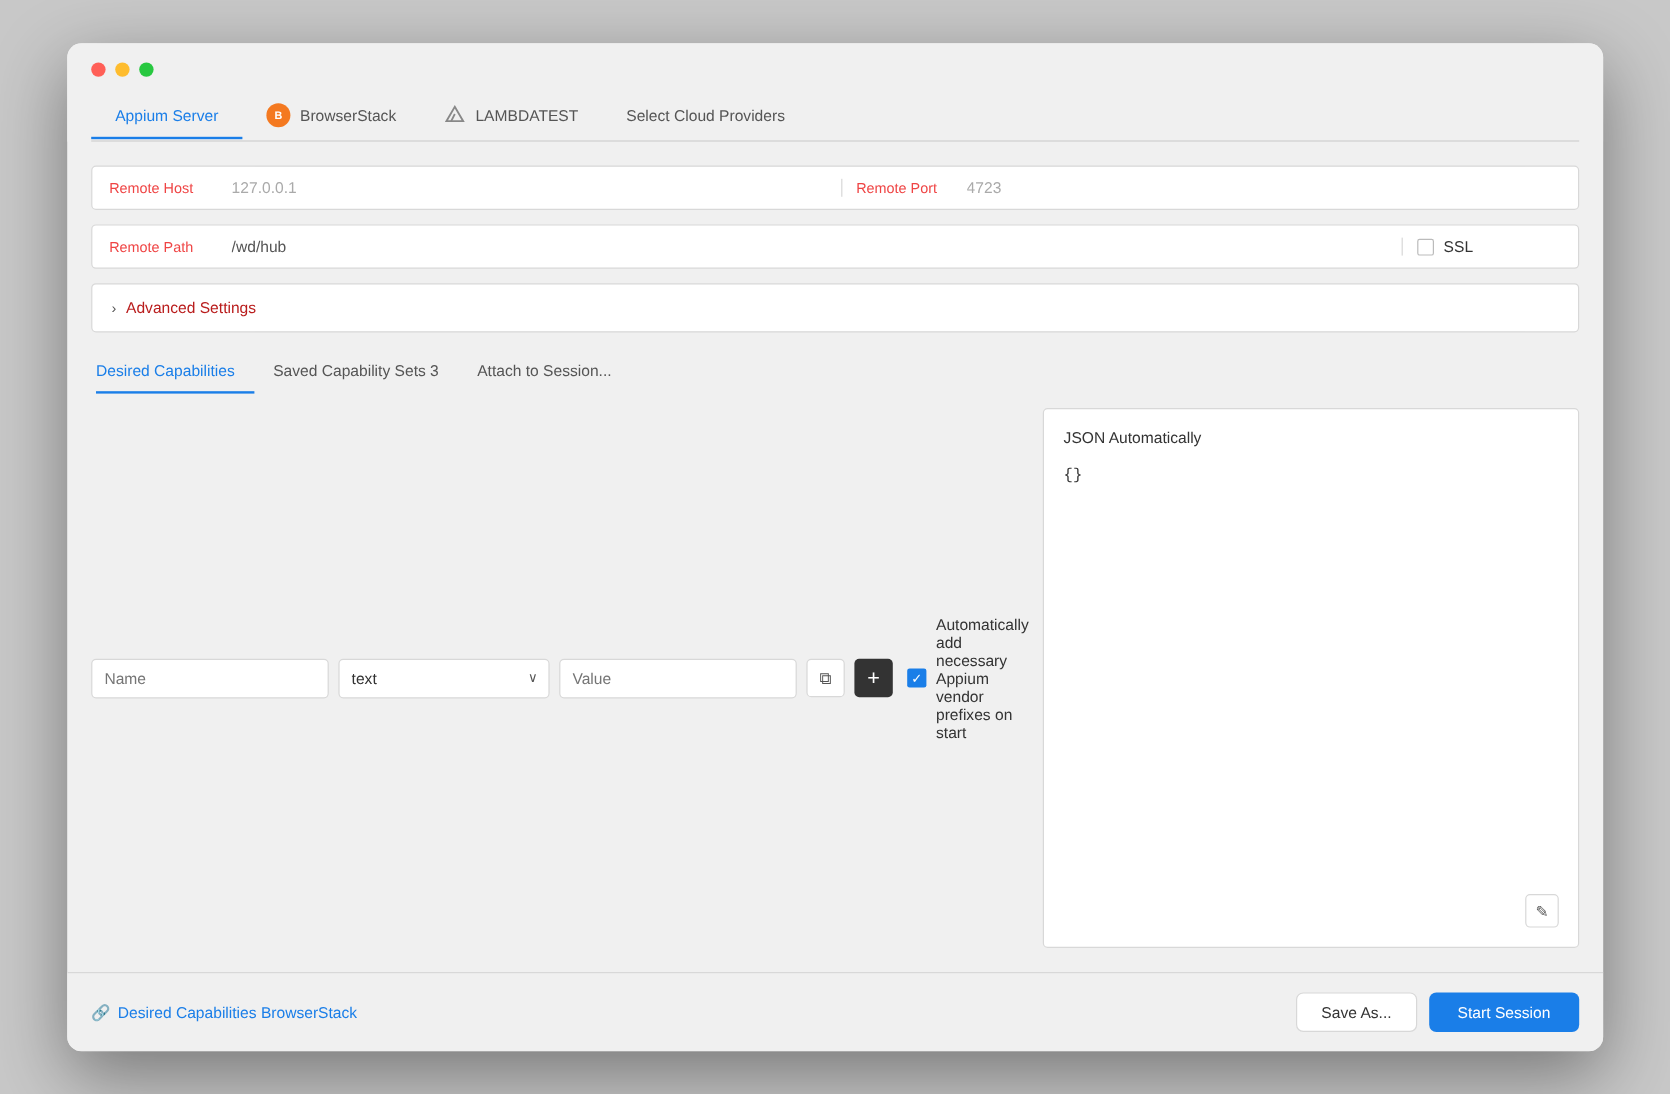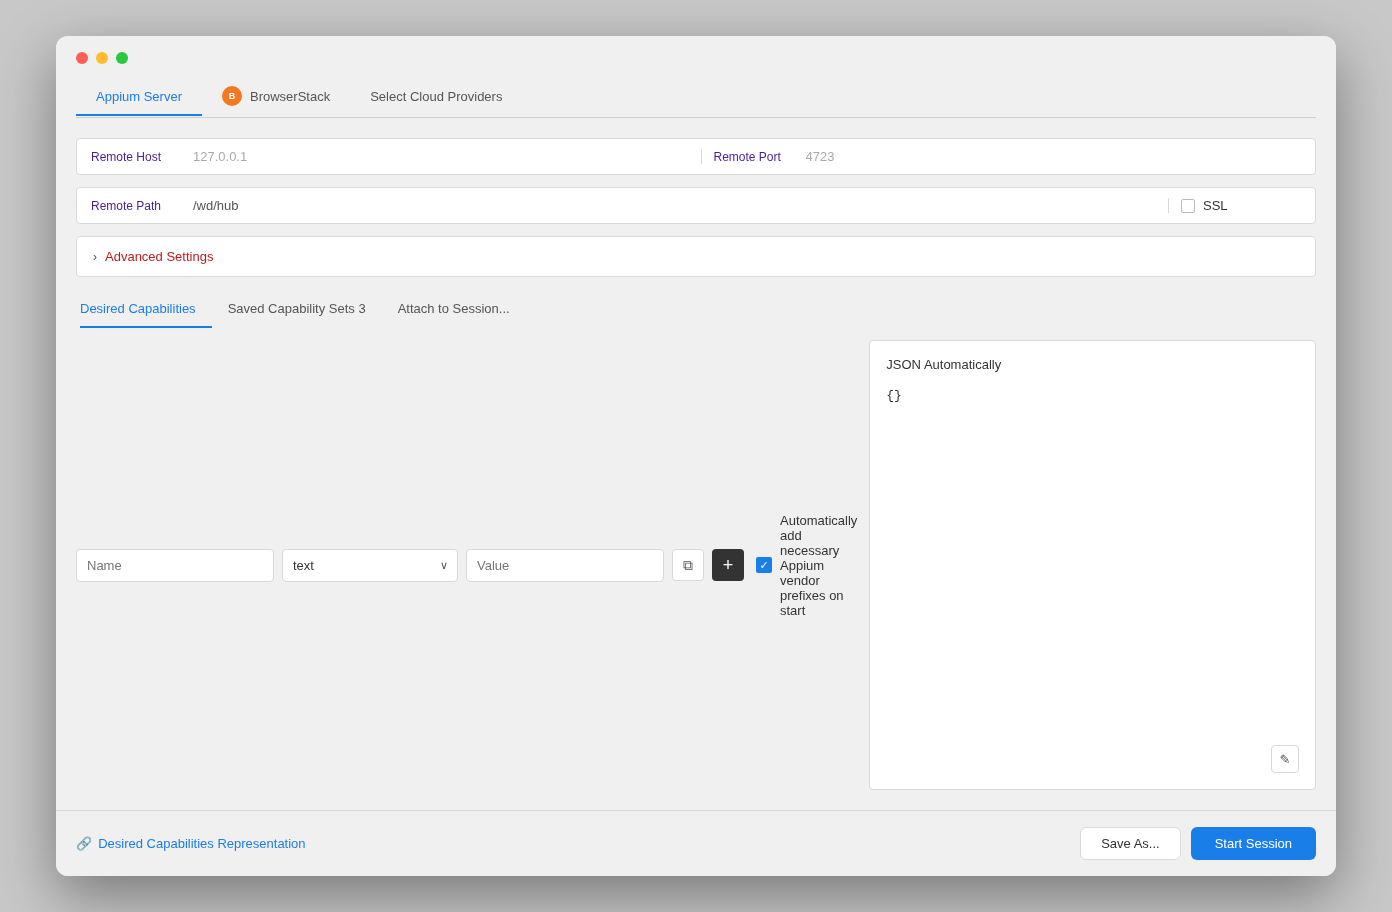--- a/index.html
+++ b/index.html
@@ -89,21 +89,21 @@
       align-items: center;
       gap: 12px;
       background: white;
       border: 1px solid #d8d8d8;
       border-radius: 4px;
       padding: 10px 14px;
     }
 
     .form-label {
       font-size: 12px;
-      color: #4c1d95;
+      color: #ef4444;
       white-space: nowrap;
       min-width: 90px;
     }
 
     .form-input {
       flex: 1;
       border: none;
       outline: none;
       font-size: 13px;
       color: #999;
@@ -429,20 +429,29 @@
       <div class="traffic-light green"></div>
     </div>
 
     <div class="tabs-bar">
       <div class="tab active">
         <span>Appium Server</span>
       </div>
       <div class="tab">
         <span class="bs-icon">B</span>
         <span>BrowserStack</span>
+      </div>
+      <div class="tab">
+        <span class="lambda-icon">
+          <svg width="18" height="18" viewBox="0 0 18 18" fill="none" xmlns="http://www.w3.org/2000/svg">
+            <polygon points="9,2 16,14 2,14" stroke="#888" stroke-width="1.5" fill="none"></polygon>
+            <line x1="6" y1="14" x2="9" y2="8" stroke="#888" stroke-width="1.5"></line>
+          </svg>
+        </span>
+        <span>LAMBDATEST</span>
       </div>
       <div class="tab">
         <span>Select Cloud Providers</span>
       </div>
     </div>
   </div>
 
   <div class="main-content">
 
     <div class="form-row">
@@ -516,21 +525,21 @@
         <button class="json-edit-btn">
           <span>✎</span>
         </button>
       </div>
     </div>
   </div>
 
   <div class="footer">
     <a class="doc-link">
       <span>🔗</span>
-      <span>Desired Capabilities Representation</span>
+      <span>Desired Capabilities BrowserStack</span>
     </a>
     <div class="footer-btns">
       <button class="save-as-btn">
         <span>Save As...</span>
       </button>
       <button class="start-session-btn">
         <span>Start Session</span>
       </button>
     </div>
   </div>

